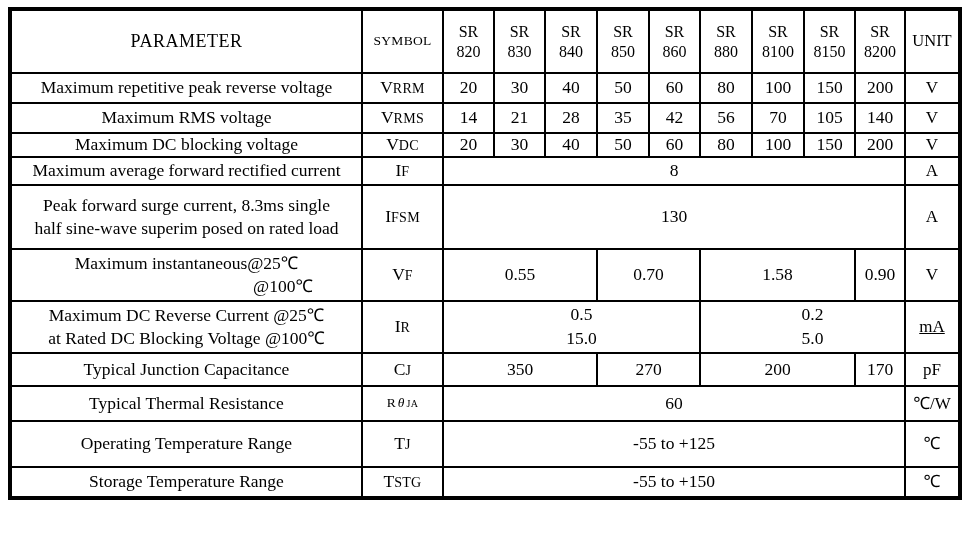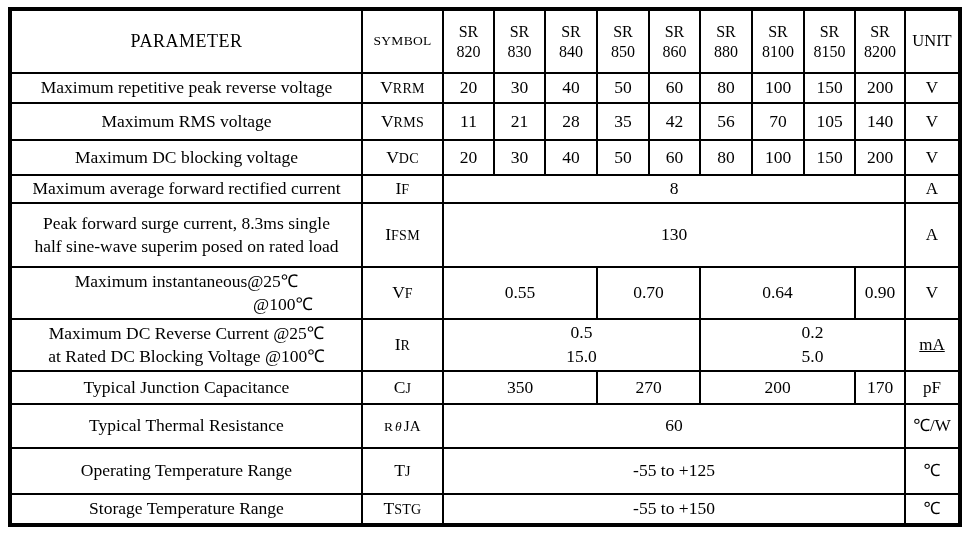--- a/index.html
+++ b/index.html
@@ -20,21 +20,21 @@
   td.val{font-size:17.5px;}
   td.val .two div{line-height:1.35;margin-left:20px;}
   td.unit{font-size:17px;}
   .ul{text-decoration:underline;}
   
   td.symc{font-size:17.5px;}
   td.symc .s{font-size:14px;letter-spacing:.3px;}
   td.symc .th{font-style:italic;}
   td.symc.small{font-size:13.5px;}
   td.symc.small .th{margin:0 2px;}
-  td.symc.small .s{font-size:15px;margin-top:39px;}
+  td.symc.small .s{font-size:10px;margin-top:39px;}
 </style>
 </head>
 <body>
 
 <div class="wrap">
 <table class="spec">
   <colgroup>
     <col style="width:352px">
         <col style="width:81px">
     <col style="width:51px">
@@ -100,36 +100,36 @@
     <td class="val">40</td>
     <td class="val">50</td>
     <td class="val">60</td>
     <td class="val">80</td>
     <td class="val">100</td>
     <td class="val">150</td>
     <td class="val">200</td>
     <td class="unit">V</td>
   </tr>
 
-  <tr style="height:37px">
+  <tr style="height:30px">
     <td class="label">Maximum RMS voltage</td>
     <td class="symc"><span class="m">V</span><span class="s">RMS</span></td>
-    <td class="val">11</td>
+    <td class="val">14</td>
     <td class="val">21</td>
     <td class="val">28</td>
     <td class="val">35</td>
     <td class="val">42</td>
     <td class="val">56</td>
     <td class="val">70</td>
     <td class="val">105</td>
     <td class="val">140</td>
     <td class="unit">V</td>
   </tr>
 
-  <tr style="height:35px">
+  <tr style="height:24px">
     <td class="label">Maximum DC blocking voltage</td>
     <td class="symc"><span class="m">V</span><span class="s">DC</span></td>
     <td class="val">20</td>
     <td class="val">30</td>
     <td class="val">40</td>
     <td class="val">50</td>
     <td class="val">60</td>
     <td class="val">80</td>
     <td class="val">100</td>
     <td class="val">150</td>
@@ -155,21 +155,21 @@
   </tr>
 
   <tr style="height:52px">
     <td class="label">
       <div>Maximum instantaneous@25℃</div>
       <div class="indent2">@100℃</div>
     </td>
     <td class="symc"><span class="m">V</span><span class="s">F</span></td>
     <td class="val" colspan="3">0.55</td>
     <td class="val" colspan="2">0.70</td>
-    <td class="val" colspan="3">0.64</td>
+    <td class="val" colspan="3">1.58</td>
     <td class="val">0.90</td>
     <td class="unit">V</td>
   </tr>
 
   <tr style="height:52px">
     <td class="label">
       <div>Maximum DC Reverse Current @25℃</div>
       <div>at Rated DC Blocking Voltage @100℃</div>
     </td>
     <td class="symc"><span class="m">I</span><span class="s">R</span></td>
@@ -191,21 +191,21 @@
   <tr style="height:33px">
     <td class="label">Typical Junction Capacitance</td>
     <td class="symc"><span class="m">C</span><span class="s">J</span></td>
     <td class="val" colspan="3">350</td>
     <td class="val" colspan="2">270</td>
     <td class="val" colspan="3">200</td>
     <td class="val">170</td>
     <td class="unit">pF</td>
   </tr>
 
-  <tr style="height:44px">
+  <tr style="height:35px">
     <td class="label">Typical Thermal Resistance</td>
     <td class="symc small"><span class="m">R</span><span class="th">θ</span><span class="s">JA</span></td>
     <td class="val" colspan="9">60</td>
     <td class="unit">℃/W</td>
   </tr>
 
   <tr style="height:46px">
     <td class="label">Operating Temperature Range</td>
     <td class="symc"><span class="m">T</span><span class="s">J</span></td>
     <td class="val" colspan="9">-55 to +125</td>

